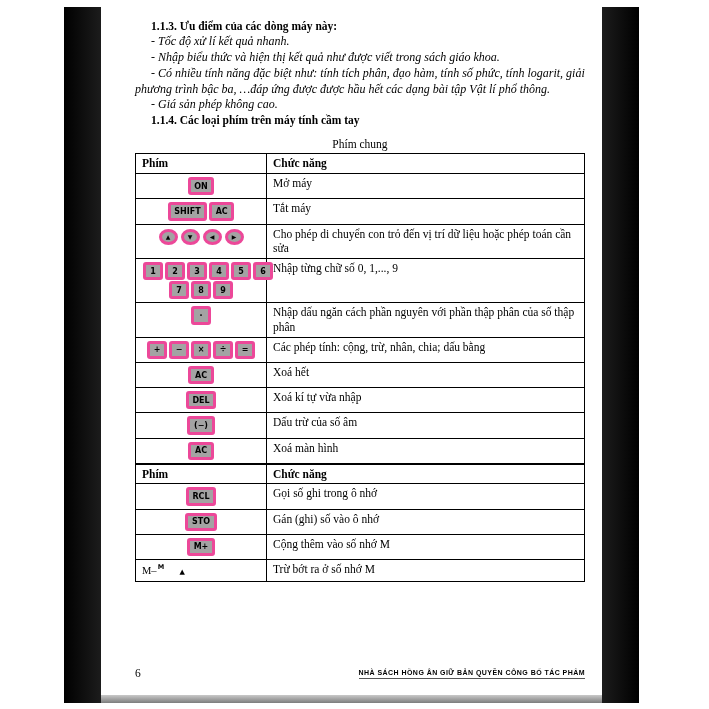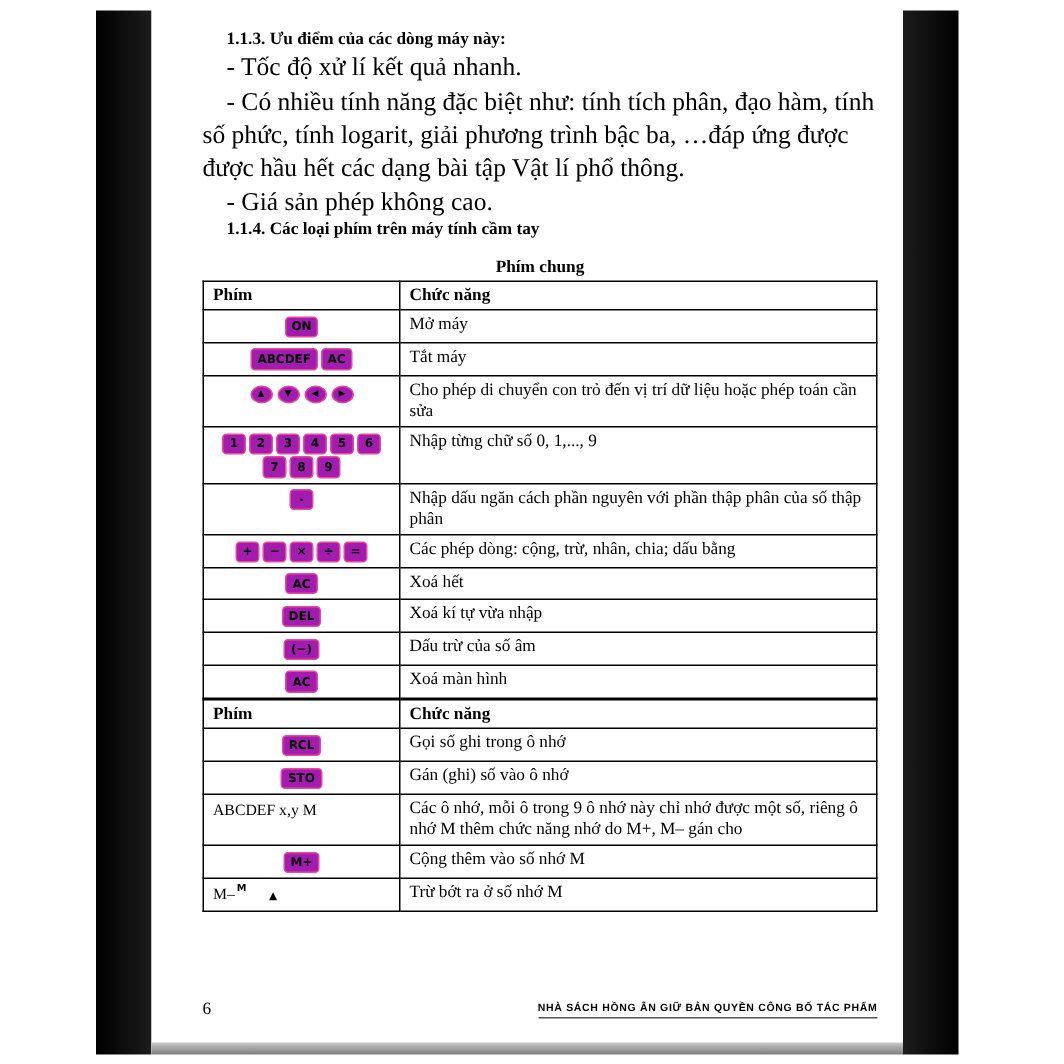--- a/index.html
+++ b/index.html
@@ -6,31 +6,31 @@
   .stage{position:relative;width:709px;height:709px;background:#ffffff;overflow:hidden;
          font-family:"Liberation Serif",serif;color:#000;}
   .bind-bar{position:absolute;top:7px;height:696px;width:37px;background:#111;}
   .bind-bar.left{left:64px;background:linear-gradient(90deg,#000,#1c1c1c);}
   .bind-bar.right{left:602px;background:linear-gradient(90deg,#1c1c1c,#000);}
   .page{position:absolute;left:101px;top:7px;width:501px;height:696px;background:#fff;}
   .page-shadow{position:absolute;left:0;right:0;bottom:0;height:8px;
                background:linear-gradient(#c9c9c9,#7d7d7d);}
   .content{position:absolute;left:34px;right:17px;top:12px;}
   .heading{font-weight:bold;font-size:11.5px;line-height:1.32;margin:0;text-indent:16px;}
-  .para{font-size:17px;line-height:1.32;margin:0;text-indent:16px;}
-  .table-title{text-align:center;font-weight:bold;font-size:11.5px;margin:10px 0 3px 0;}
+  .para{font-size:12px;line-height:1.32;margin:0;text-indent:16px;font-style:italic;}
+  .table-title{text-align:center;font-weight:normal;font-size:11.5px;margin:10px 0 3px 0;}
   table.keys-table{border-collapse:collapse;width:100%;table-layout:fixed;}
   table.keys-table th,table.keys-table td{border:1px solid #000;font-size:11.5px;
       padding:2px 6px;vertical-align:top;line-height:1.28;}
   table.keys-table th{text-align:left;font-weight:bold;}
   th.key-col{width:118px;}
   td.key-cell{text-align:center;padding:4px 3px;}
   td.func-cell{text-align:left;}
   .key-line{margin:1px 0;white-space:nowrap;}
-  .key{display:inline-block;border:1px solid #ec4899;border-radius:3px;background:#a21caf;
+  .key{display:inline-block;border:3px solid #ec4899;border-radius:3px;background:#a3a3a3;
        font-family:"DejaVu Sans",sans-serif;font-weight:bold;font-size:8px;line-height:1.15;
        padding:1.5px 3.5px;margin:0 1px;min-width:7px;text-align:center;}
   .key.round{border-radius:50%;width:13px;height:10px;line-height:10px;font-size:6px;
        padding:0;margin:0 1.5px;}
   .key.plain{border:none;border-radius:0;background:transparent;
        font-family:"Liberation Serif",serif;font-weight:normal;font-size:10.5px;
        padding:0;margin:0;}
   .key.sup{border:none;background:transparent;font-size:6.5px;vertical-align:super;
        padding:0;margin:0 0 0 1px;}
   .key.tri{border:none;background:transparent;font-size:7px;padding:0 0 0 14px;margin:0;}
@@ -45,20 +45,21 @@
 
 <div class="stage">
   <div class="bind-bar left"></div>
   <div class="bind-bar right"></div>
 
   <div class="page">
     <div class="content">
 
       <p class="heading">1.1.3. Ưu điểm của các dòng máy này:</p>
       <p class="para">- Tốc độ xử lí kết quả nhanh.</p>
+      <p class="para">- Nhập biểu thức và hiện thị kết quả như được viết trong sách giáo khoa.</p>
       <p class="para">- Có nhiều tính năng đặc biệt như: tính tích phân, đạo hàm, tính số phức, tính logarit, giải phương trình bậc ba, …đáp ứng được được hầu hết các dạng bài tập Vật lí phổ thông.</p>
       <p class="para">- Giá sản phép không cao.</p>
       <p class="heading">1.1.4. Các loại phím trên máy tính cầm tay</p>
 
       <p class="table-title">Phím chung</p>
       <table class="keys-table">
         <thead>
           <tr>
             <th class="key-col">Phím</th>
             <th>Chức năng</th>
@@ -66,21 +67,21 @@
         </thead>
         <tbody>
             <tr>
               <td class="key-cell">
                 <div class="key-line"><span class="key rect">ON</span></div>
               </td>
               <td class="func-cell">Mở máy</td>
             </tr>
             <tr>
               <td class="key-cell">
-                <div class="key-line"><span class="key rect">ABCDEF</span><span class="key rect">AC</span></div>
+                <div class="key-line"><span class="key rect">SHIFT</span><span class="key rect">AC</span></div>
               </td>
               <td class="func-cell">Tắt máy</td>
             </tr>
             <tr>
               <td class="key-cell">
                 <div class="key-line"><span class="key round">▲</span><span class="key round">▼</span><span class="key round">◀</span><span class="key round">▶</span></div>
               </td>
               <td class="func-cell">Cho phép di chuyển con trỏ đến vị trí dữ liệu hoặc phép toán cần sửa</td>
             </tr>
             <tr>
@@ -93,21 +94,21 @@
             <tr>
               <td class="key-cell">
                 <div class="key-line"><span class="key rect">·</span></div>
               </td>
               <td class="func-cell">Nhập dấu ngăn cách phần nguyên với phần thập phân của số thập phân</td>
             </tr>
             <tr>
               <td class="key-cell">
                 <div class="key-line"><span class="key rect">+</span><span class="key rect">−</span><span class="key rect">×</span><span class="key rect">÷</span><span class="key rect">=</span></div>
               </td>
-              <td class="func-cell">Các phép dòng: cộng, trừ, nhân, chia; dấu bằng</td>
+              <td class="func-cell">Các phép tính: cộng, trừ, nhân, chia; dấu bằng</td>
             </tr>
             <tr>
               <td class="key-cell">
                 <div class="key-line"><span class="key rect">AC</span></div>
               </td>
               <td class="func-cell">Xoá hết</td>
             </tr>
             <tr>
               <td class="key-cell">
                 <div class="key-line"><span class="key rect">DEL</span></div>
@@ -143,26 +144,20 @@
               </td>
               <td class="func-cell">Gọi số ghi trong ô nhớ</td>
             </tr>
             <tr>
               <td class="key-cell">
                 <div class="key-line"><span class="key rect">STO</span></div>
               </td>
               <td class="func-cell">Gán (ghi) số vào ô nhớ</td>
             </tr>
             <tr>
-              <td class="key-cell" style="text-align: left;">
-                <div class="key-line"><span class="key plain">ABCDEF x,y M</span></div>
-              </td>
-              <td class="func-cell">Các ô nhớ, mỗi ô trong 9 ô nhớ này chỉ nhớ được một số, riêng ô nhớ M thêm chức năng nhớ do M+, M– gán cho</td>
-            </tr>
-            <tr>
               <td class="key-cell">
                 <div class="key-line"><span class="key rect">M+</span></div>
               </td>
               <td class="func-cell">Cộng thêm vào số nhớ M</td>
             </tr>
             <tr>
               <td class="key-cell" style="text-align: left; text-decoration: underline;">
                 <div class="key-line"><span class="key plain">M–</span><span class="key sup">M</span><span class="key tri">▲</span></div>
               </td>
               <td class="func-cell">Trừ bớt ra ở số nhớ M</td>

